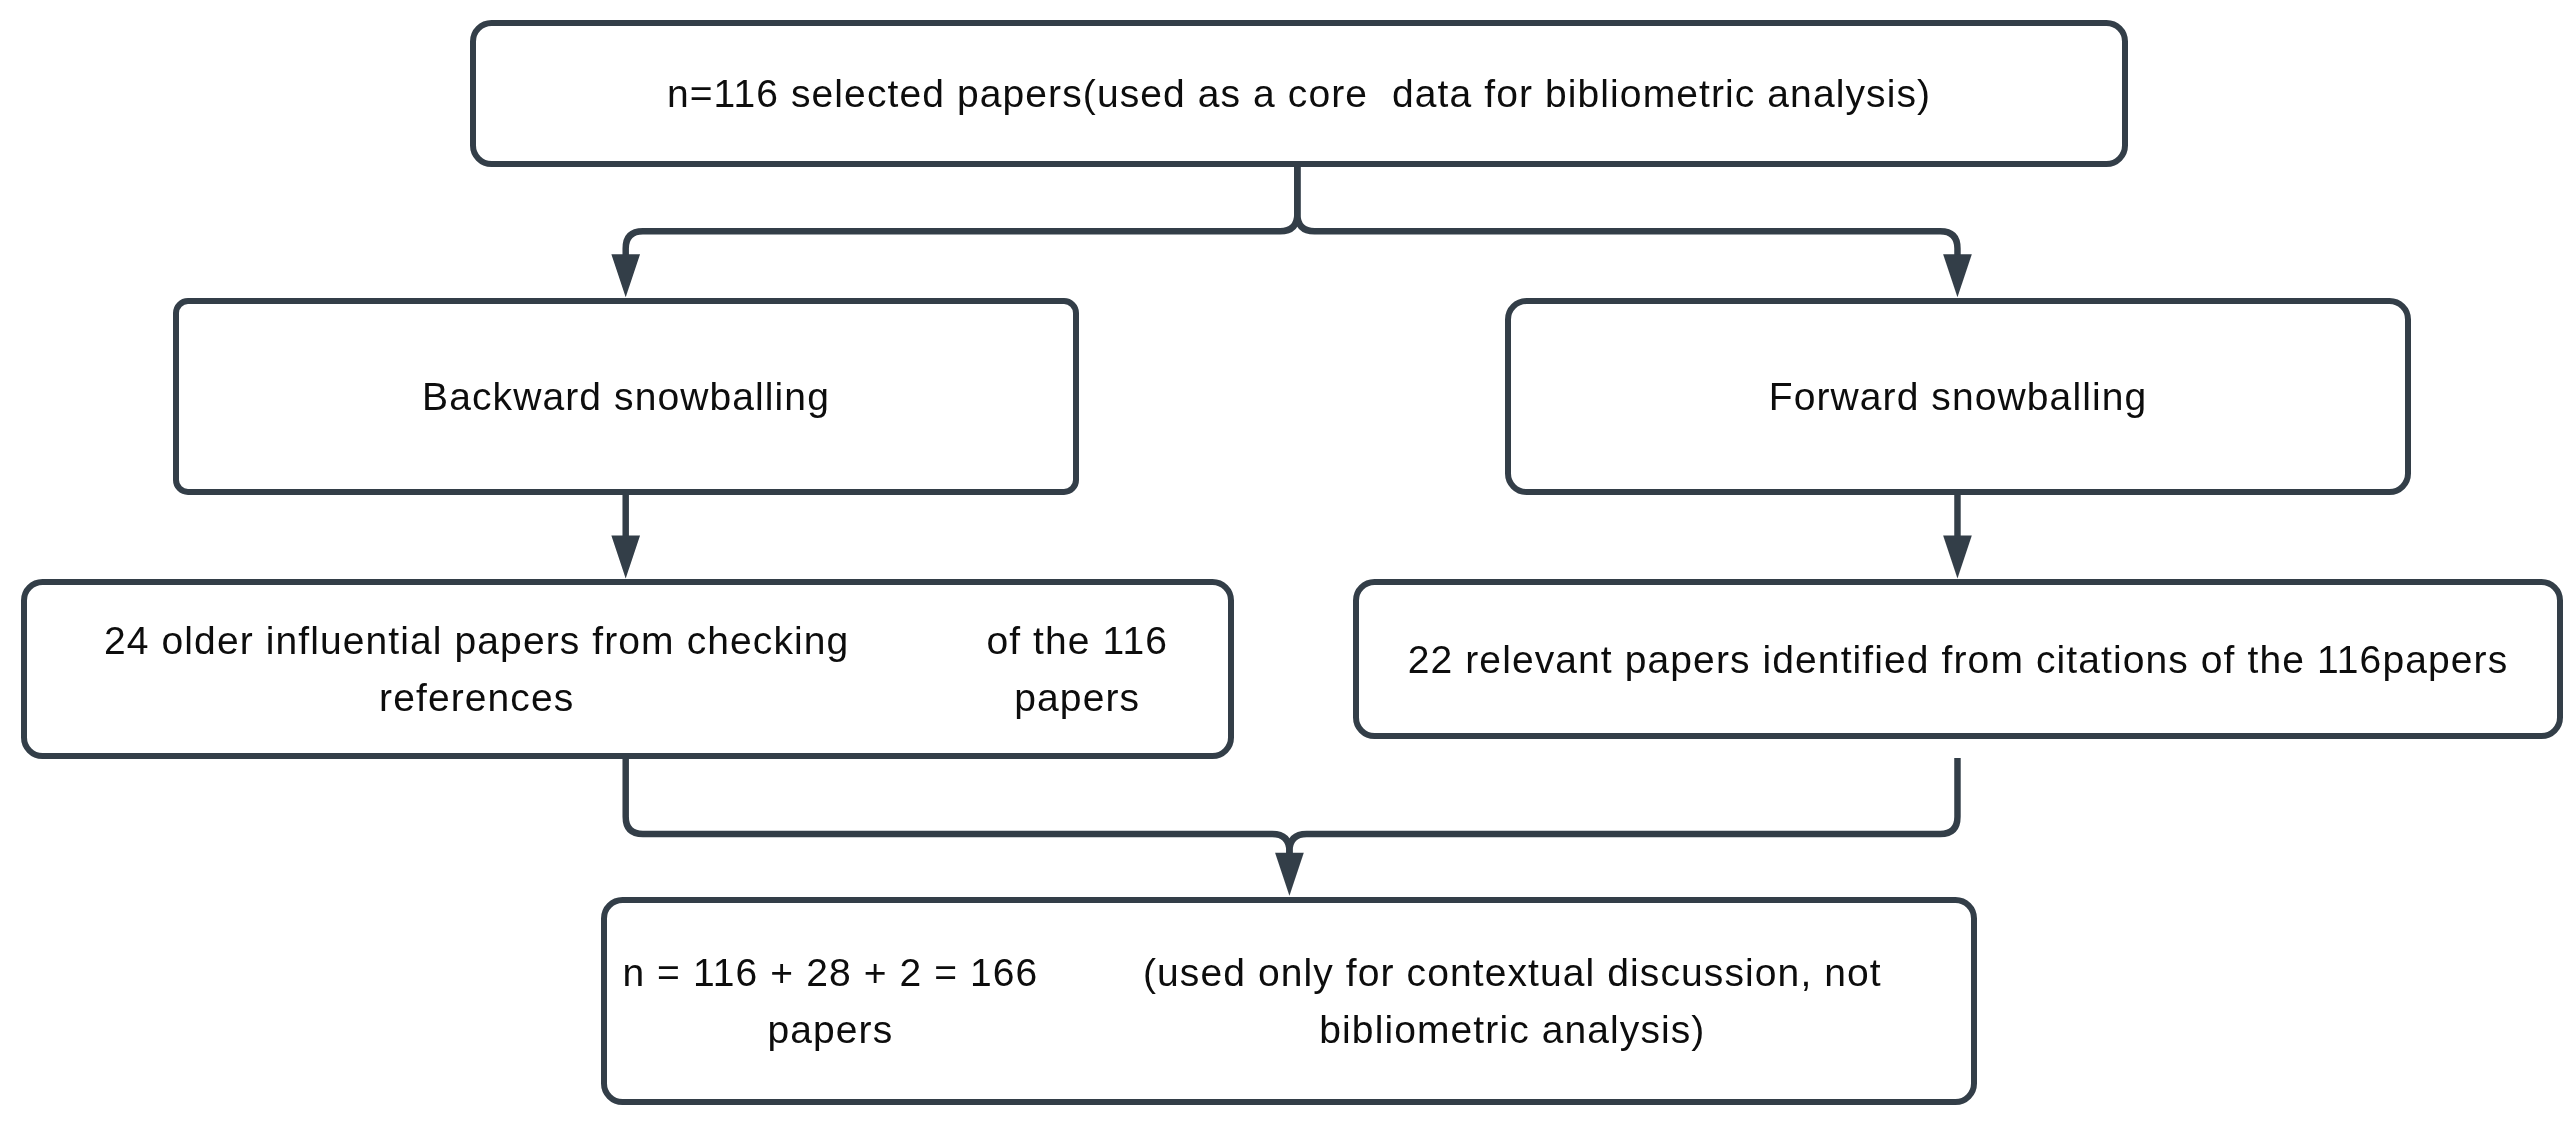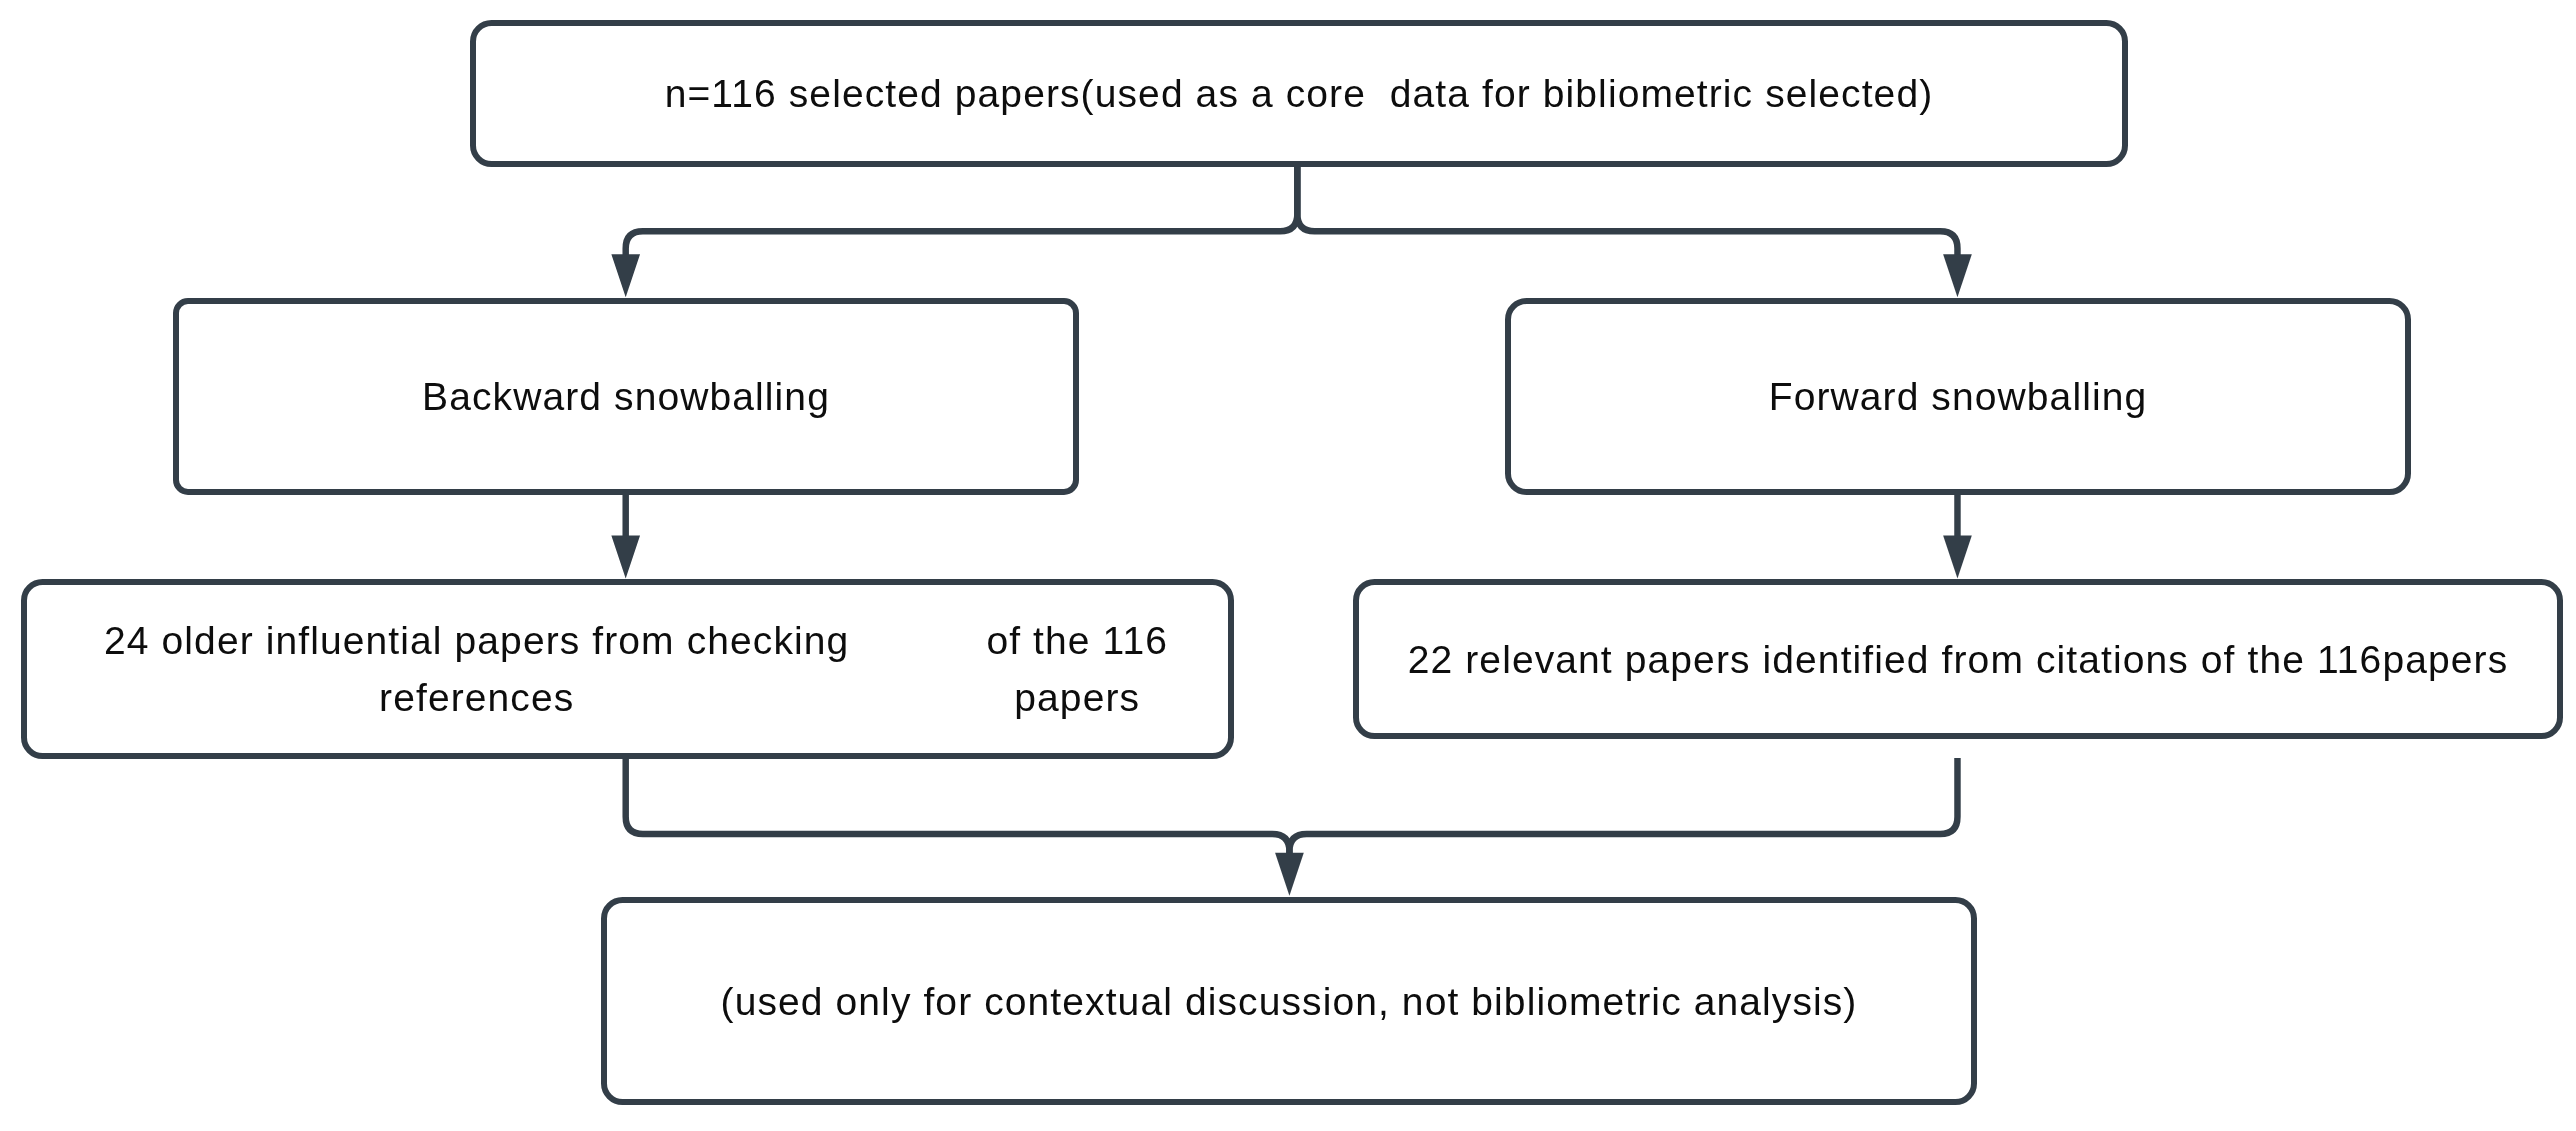--- a/index.html
+++ b/index.html
@@ -81,21 +81,21 @@
 
     <g>
       <path d="M 872 1056 L 872 1138 Q 872 1162 896 1162 L 1773 1162 Q 1797 1162 1797 1186 L 1797 1192" fill="none" stroke-width="9" stroke="#333e48"></path>
       <path d="M 2728 1056 L 2728 1138 Q 2728 1162 2704 1162 L 1821 1162 Q 1797 1162 1797 1186 L 1797 1192" fill="none" stroke-width="9" stroke="#333e48"></path>
       <polygon points="1777,1188 1817,1188 1797,1248" fill="#333e48"></polygon>
     </g>
   </svg>
 
   <div class="box box-selected-papers">
     <div class="line">n=116 selected papers</div>
-    <div class="line">(used as a core  data for bibliometric selected)</div>
+    <div class="line">(used as a core  data for bibliometric analysis)</div>
   </div>
 
   <div class="box box-backward">
     <div class="line">Backward snowballing</div>
   </div>
 
   <div class="box box-forward">
     <div class="line">Forward snowballing</div>
   </div>
 
@@ -103,17 +103,18 @@
     <div class="line">24 older influential papers from checking references</div>
     <div class="line">of the 116 papers</div>
   </div>
 
   <div class="box box-forward-result">
     <div class="line">22 relevant papers identified from citations of the 116</div>
     <div class="line">papers</div>
   </div>
 
   <div class="box box-total">
+    <div class="line">n = 116 + 28 + 2 = 166 papers</div>
     <div class="line">(used only for contextual discussion, not bibliometric analysis)</div>
   </div>
 
 </div>
 
 
 </body></html>

